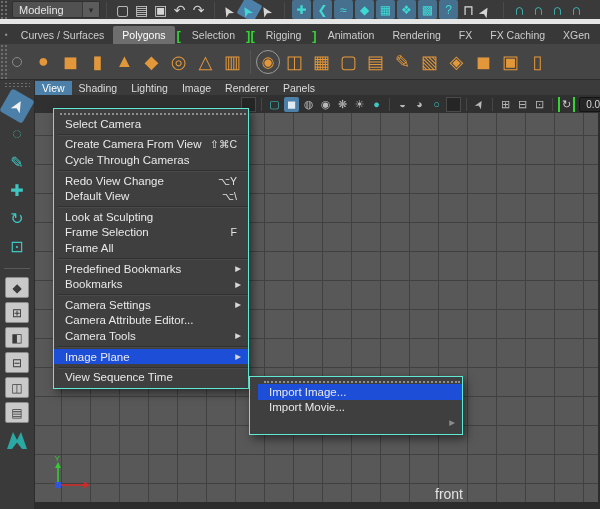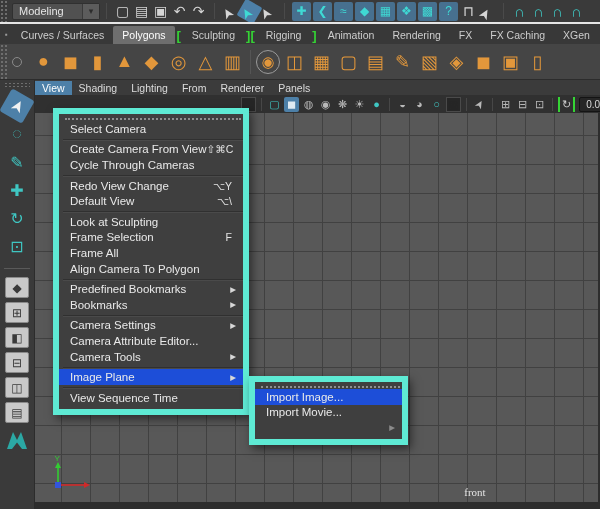--- a/index.html
+++ b/index.html
@@ -6,21 +6,21 @@
   html,body { width:600px; height:509px; }
   body { font-family:"Liberation Sans", sans-serif; background:#393939; overflow:hidden; }
   #screen { position:relative; width:600px; height:509px; background:#393939; overflow:hidden; }
 
   .handle { width:7px; align-self:stretch;
     background-image:radial-gradient(#6e6e6e 0.8px, transparent 1.2px);
     background-size:4px 4px; margin-right:3px; }
 
   
   #top-toolbar { position:absolute; left:0; top:0; width:600px; height:24px;
-    background:#3a3a3a; border-bottom:2px solid #e5e5e5; display:flex; align-items:center; overflow:hidden; }
+    background:#3a3a3a; border-bottom:5px solid #e5e5e5; display:flex; align-items:center; overflow:hidden; }
   #mode-box { display:flex; align-items:center; height:17px; width:88px; background:#515151;
     border:1px solid #303030; border-radius:2px; margin-left:2px; }
   #mode-box .lbl { flex:1; font-size:11px; color:#e6e6e6; padding-left:6px; }
   #mode-box .chev { width:17px; height:100%; background:#5c5c5c; border-left:1px solid #3a3a3a;
     color:#2c2c2c; font-size:9px; display:flex; align-items:center; justify-content:center; }
   .vsep { width:1px; height:16px; background:#272727; border-right:1px solid #4a4a4a; margin:0 6px; flex:none; }
   .tb-ic { width:19px; height:19px; display:flex; align-items:center; justify-content:center;
     font-size:14px; color:#d6d6d6; flex:none; }
   .tb-ic.blue { background:#47708f; border-radius:2px; color:#3fd9d4; margin:0 1px; font-size:12px; }
   .tb-ic.activeblue { background:#4d80a8; border-radius:2px; color:#3fd9d4; }
@@ -77,29 +77,29 @@
   .pt-ic.value { width:34px; background:#262626; border:1px solid #141414; color:#d9d9d9;
     font-size:10px; border-radius:2px; margin:0 3px; }
 
   
   #viewport { position:absolute; left:0; top:33px; width:565px; height:396px; background:#585858;
     background-image:linear-gradient(to right, #414141 1px, transparent 1px),
                      linear-gradient(to bottom, #414141 1px, transparent 1px);
     background-size:29px 29px; background-position:26px 22px;
     border-right:2px solid #2d2d2d; overflow:hidden; }
   #vp-bottom-strip { position:absolute; left:0; bottom:0; width:100%; height:7px; background:#2d2d2d; }
-  #camera-label { position:absolute; left:400px; top:373px; width:80px; text-align:center;
-    font-size:11px; color:#e3e3e3;font-family:Liberation Serif, serif; }
+  #camera-label { position:absolute; left:400px; top:373px; width:80px; text-align:left;
+    font-size:14px; color:#e3e3e3; }
   #axis-indicator { position:absolute; left:14px; top:340px; }
 
   
-  .menu { position:absolute; background:#3f3f3f; border:6px solid #5eead4;
+  .menu { position:absolute; background:#3f3f3f; border:1px solid #5eead4;
     box-shadow:3px 4px 9px rgba(0,0,0,0.5); z-index:50; padding-bottom:3px; }
   #view-menu { left:53px; top:108px; width:196px; }
-  #image-plane-submenu { left:249px; top:376px; width:159px; }
+  #image-plane-submenu { left:249px; top:376px; width:214px;padding-left:8px; }
   .mi { display:flex; align-items:center; height:15.6px; padding:0 7px 0 11px;
     font-size:11.5px; color:#e9e9e9; }
   .mi .mi-label { white-space:nowrap; }
   .mi .mi-spacer { flex:1; }
   .mi .mi-short { font-size:10.5px; color:#e3e3e3; white-space:nowrap; }
   .mi .mi-arrow { font-size:7.5px; color:#d8d8d8; margin-left:4px; }
   .mi.hl { background:#1d4ed8; }
   .mi.disabled { color:#8b8b8b; }
   .mi.disabled .mi-arrow { color:#8b8b8b; }
   .mi.sep { height:5px; padding:0; }
@@ -196,21 +196,21 @@
   </div>
 
   <div id="shelf-tabs">
     <div class="handle"></div>
     <div id="shelf-tab-menu">▪</div>
     <div style="display:flex;align-items:flex-end;">
 
     <div class="tab"><span>Curves / Surfaces</span></div>
         <div class="tab active"><span>Polygons</span></div>
         <div class="tab bracket"><span>[</span></div>
-        <div class="tab"><span>Sculpting</span></div>
+        <div class="tab"><span>Selection</span></div>
         <div class="tab bracket"><span>][</span></div>
         <div class="tab"><span>Rigging</span></div>
         <div class="tab bracket"><span>]</span></div>
         <div class="tab"><span>Animation</span></div>
         <div class="tab"><span>Rendering</span></div>
         <div class="tab"><span>FX</span></div>
         <div class="tab"><span>FX Caching</span></div>
         <div class="tab"><span>XGen</span></div>
         <div class="tab"></div>
       </div>
@@ -336,21 +336,21 @@
     </div>
   </div>
 
   <div id="panel">
     <div id="panel-menubar">
       <div style="display:flex;align-items:center;">
 
       <div class="pmenu active"><span>View</span></div>
           <div class="pmenu"><span>Shading</span></div>
           <div class="pmenu"><span>Lighting</span></div>
-          <div class="pmenu"><span>From</span></div>
+          <div class="pmenu"><span>Image</span></div>
           <div class="pmenu"><span>Renderer</span></div>
           <div class="pmenu"><span>Panels</span></div>
         </div>
     </div>
     <div id="panel-toolbar">
       <div style="display:flex;align-items:center;">
 
       <div class="pt-ic dark">
             <span></span>
           </div>
@@ -519,26 +519,20 @@
         <span class="mi-arrow"></span>
       </div>
 
       <div class="mi">
         <span class="mi-label">Frame All</span>
         <span class="mi-spacer"></span>
         <span class="mi-short"></span>
         <span class="mi-arrow"></span>
       </div>
 
-      <div class="mi">
-        <span class="mi-label">Align Camera To Polygon</span>
-        <span class="mi-spacer"></span>
-        <span class="mi-short"></span>
-        <span class="mi-arrow"></span>
-      </div>
 
       <div class="mi sep">
         <span class="mi-label"></span>
         <span class="mi-spacer"></span>
         <span class="mi-short"></span>
         <span class="mi-arrow"></span>
       </div>
 
       <div class="mi">
         <span class="mi-label">Predefined Bookmarks</span>

